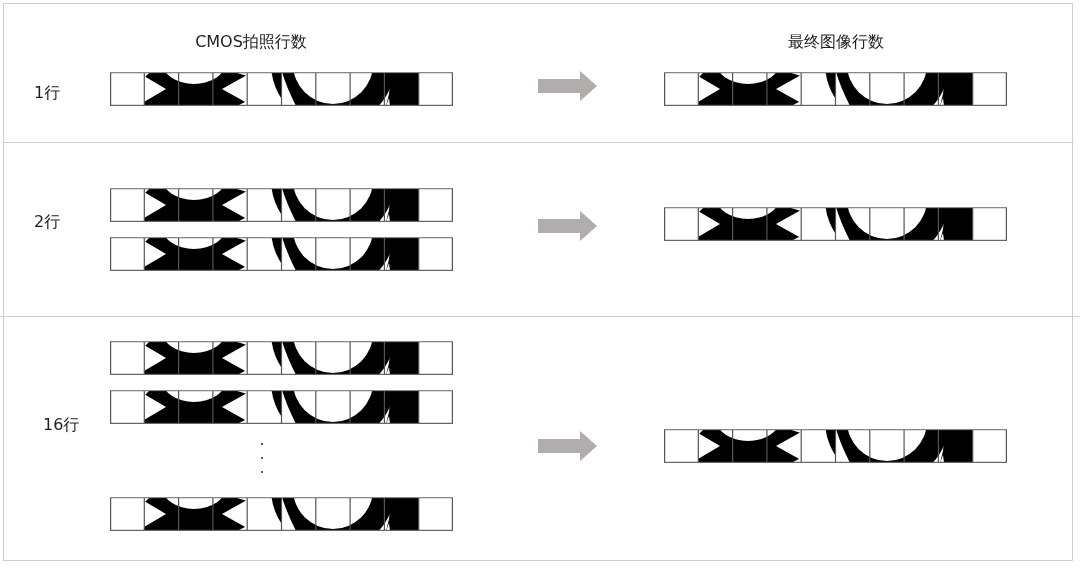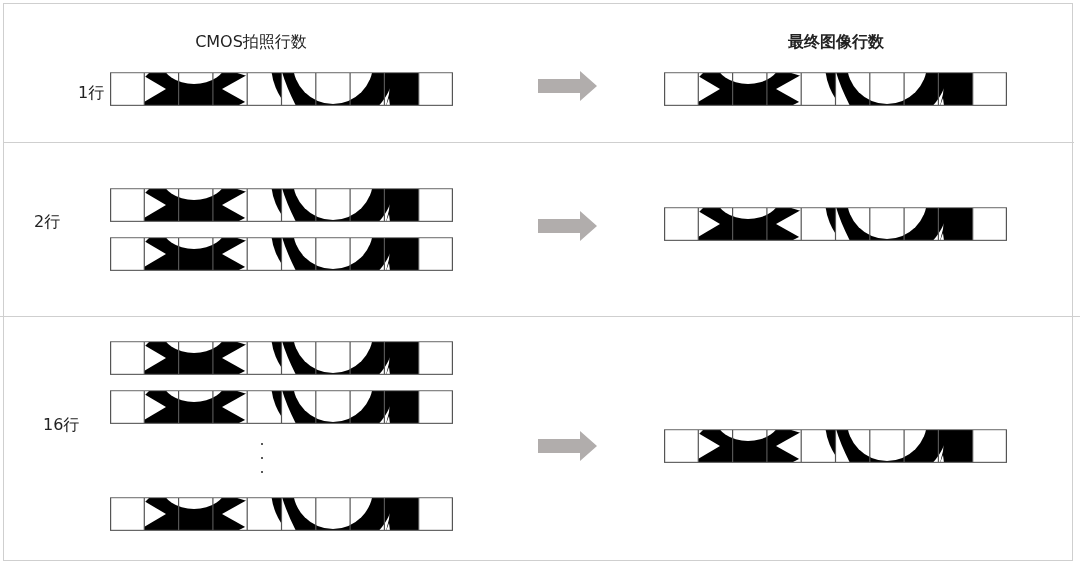--- a/index.html
+++ b/index.html
@@ -74,24 +74,24 @@
       <path d="M0,9 L42,9 L42,1 L59,16 L42,31 L42,23 L0,23 Z" fill="#b1adac"></path>
     </g>
   </defs>
 </svg>
 
 <div class="frame"></div>
 <div class="divider" style="left:3px; top:142px; width:1071px;"></div>
 <div class="divider" style="left:0px; top:316px; width:1080px;"></div>
 
 <div class="heading" style="left:251px; top:32px;">CMOS拍照行数</div>
-<div class="heading" style="left:836px; top:32px;font-weight:bold;">最终图像行数</div>
+<div class="heading" style="left:836px; top:32px;">最终图像行数</div>
 
 <div>
-  <div class="row-label" style="left:34px; top:83px;margin-left:44px;">1行</div>
+  <div class="row-label" style="left:34px; top:83px;">1行</div>
   <div class="strip" style="left:110px; top:72px;">
     <svg width="343" height="34">
         <use href="#stripGfx"></use>
       </svg>
   </div>
   <div class="arrow" style="left:538px; top:70px;">
     <svg width="60" height="32">
         <use href="#arrowGfx"></use>
       </svg>
   </div>

